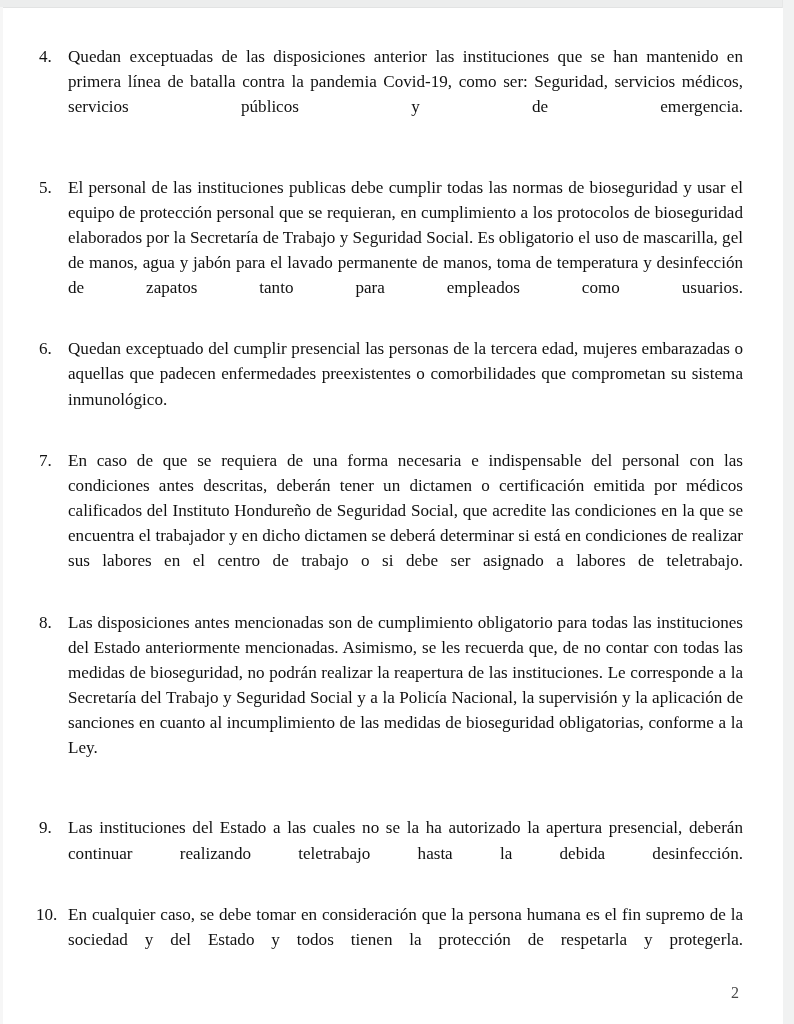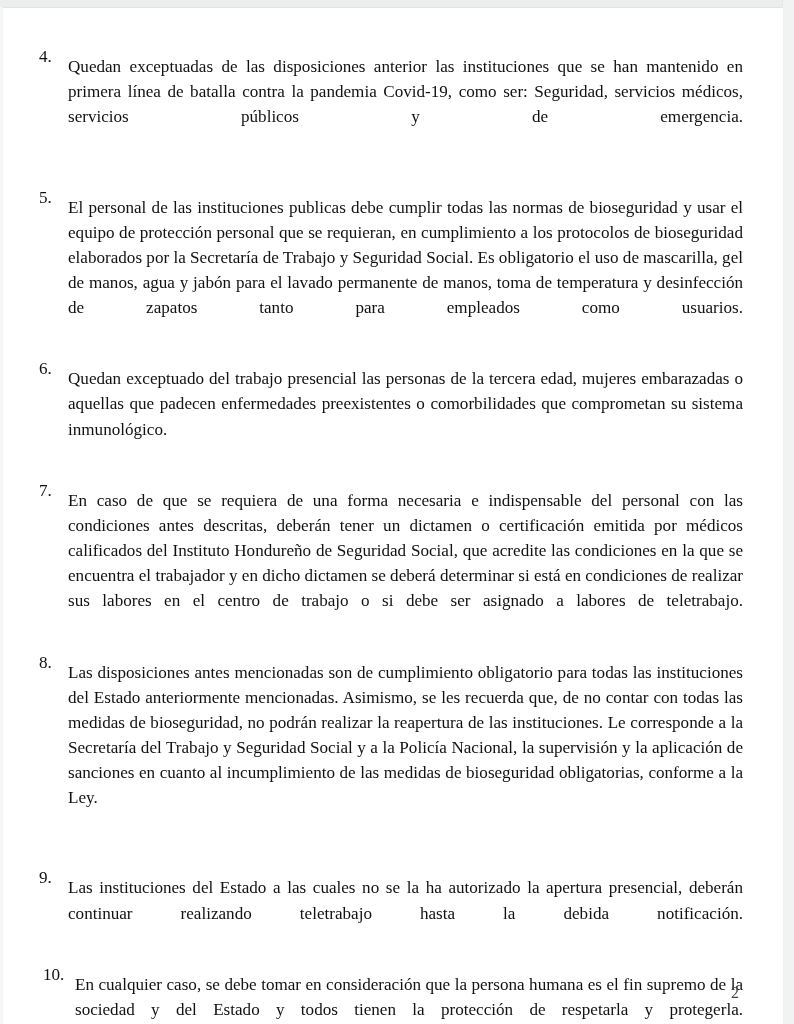--- a/index.html
+++ b/index.html
@@ -63,28 +63,26 @@
     flex: 0 0 auto;
     width: 33px;
     text-align: left;
     padding-left: 4px;
     box-sizing: border-box;
     white-space: pre;
   }
   .clause-num.tight {
     width: 33px;
     padding-left: 1px;
-    margin-left: 7px;
   }
   .clause-text {
     flex: 1 1 auto;
     text-align: justify;
     text-justify: inter-word;
     hyphens: none;
-    margin-top: 10px;
   }
   .clause-text::after {
     content: "";
     display: inline-block;
     width: 100%;
   }
   .gap-lg { height: 30px; }
   .gap-sm { height: 11px; }
   .page-number {
     position: absolute;
@@ -114,42 +112,42 @@
 
     <div class="clause">
       <span class="clause-num">5.</span>
       <span class="clause-text">El personal de las instituciones publicas debe cumplir todas las normas de bioseguridad y usar el equipo de protección personal que se requieran, en cumplimiento a los protocolos de bioseguridad elaborados por la Secretaría de Trabajo y Seguridad Social. Es obligatorio el uso de mascarilla, gel de manos, agua y jabón para el lavado permanente de manos, toma de temperatura y desinfección de zapatos tanto para empleados como usuarios.</span>
     </div>
 
     <div class="gap-sm"></div>
 
     <div class="clause">
       <span class="clause-num">6.</span>
-      <span class="clause-text">Quedan exceptuado del trabajo presencial las personas de la tercera edad, mujeres embarazadas o aquellas que padecen enfermedades preexistentes o comorbilidades que comprometan su sistema inmunológico.</span>
+      <span class="clause-text">Quedan exceptuado del cumplir presencial las personas de la tercera edad, mujeres embarazadas o aquellas que padecen enfermedades preexistentes o comorbilidades que comprometan su sistema inmunológico.</span>
     </div>
 
     <div class="gap-sm"></div>
 
     <div class="clause">
       <span class="clause-num">7.</span>
       <span class="clause-text">En caso de que se requiera de una forma necesaria e indispensable del personal con las condiciones antes descritas, deberán tener un dictamen o certificación emitida por médicos calificados del Instituto Hondureño de Seguridad Social, que acredite las condiciones en la que se encuentra el trabajador y en dicho dictamen se deberá determinar si está en condiciones de realizar sus labores en el centro de trabajo o si debe ser asignado a labores de teletrabajo.</span>
     </div>
 
     <div class="gap-sm"></div>
 
     <div class="clause">
       <span class="clause-num">8.</span>
       <span class="clause-text">Las disposiciones antes mencionadas son de cumplimiento obligatorio para todas las instituciones del Estado anteriormente mencionadas. Asimismo, se les recuerda que, de no contar con todas las medidas de bioseguridad, no podrán realizar la reapertura de las instituciones. Le corresponde a la Secretaría del Trabajo y Seguridad Social y a la Policía Nacional, la supervisión y la aplicación de sanciones en cuanto al incumplimiento de las medidas de bioseguridad obligatorias, conforme a la Ley.</span>
     </div>
 
     <div class="gap-lg"></div>
 
     <div class="clause">
       <span class="clause-num">9.</span>
-      <span class="clause-text">Las instituciones del Estado a las cuales no se la ha autorizado la apertura presencial, deberán continuar realizando teletrabajo hasta la debida notificación.</span>
+      <span class="clause-text">Las instituciones del Estado a las cuales no se la ha autorizado la apertura presencial, deberán continuar realizando teletrabajo hasta la debida desinfección.</span>
     </div>
 
     <div class="gap-sm"></div>
 
     <div class="clause">
       <span class="clause-num tight">10.</span>
       <span class="clause-text">En cualquier caso, se debe tomar en consideración que la persona humana es el fin supremo de la sociedad y del Estado y todos tienen la protección de respetarla y protegerla.</span>
     </div>
 
   </div>

